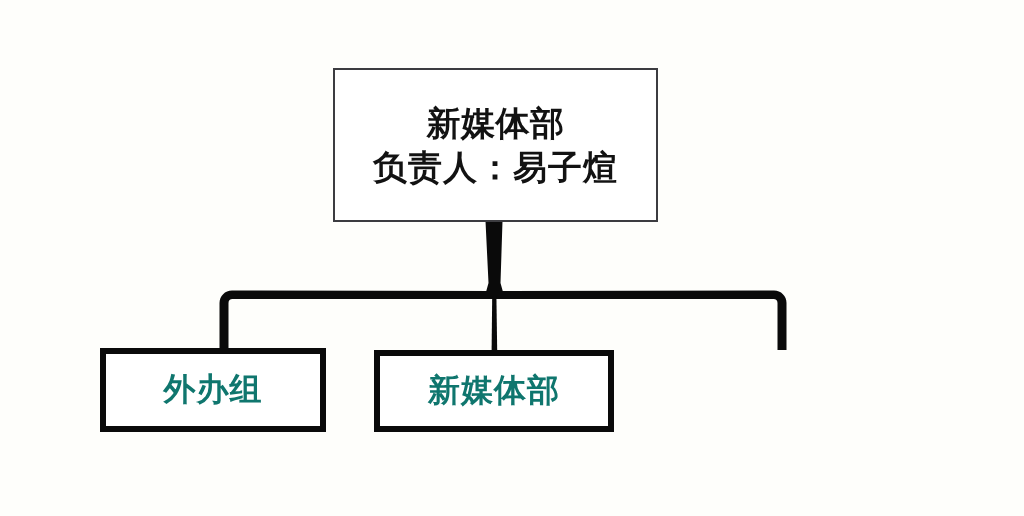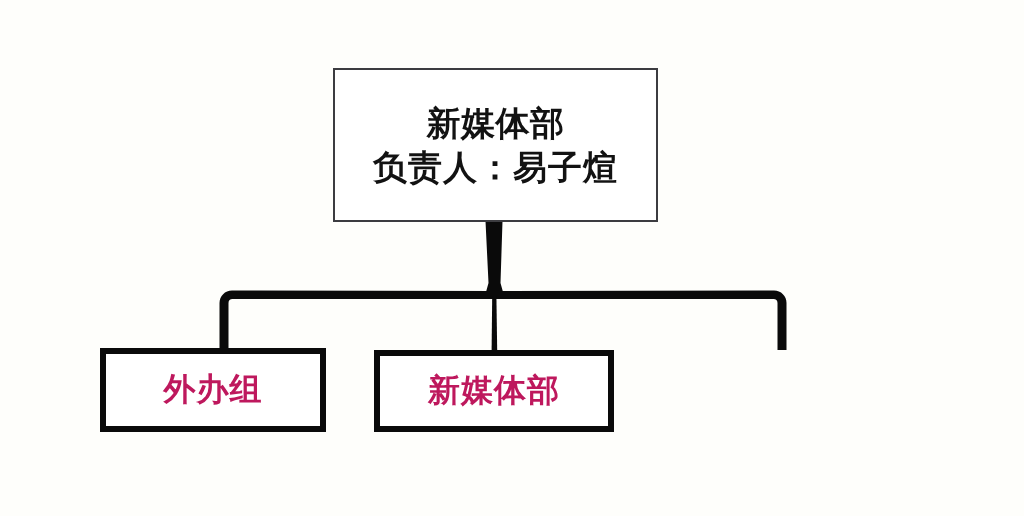--- a/index.html
+++ b/index.html
@@ -57,21 +57,21 @@
     line-height: 1.30;
     letter-spacing: 0.5px;
     white-space: nowrap;
   }
   .root-line-2 {
     letter-spacing: 1px;
   }
   .child-label {
     font-size: 32px;
     font-weight: bold;
-    color: #be185d;
+    color: #0f766e;
     line-height: 1.1;
     letter-spacing: 1px;
     white-space: nowrap;
   }
 </style>
 </head>
 <body>
 
 <div id="chart-canvas">
 

